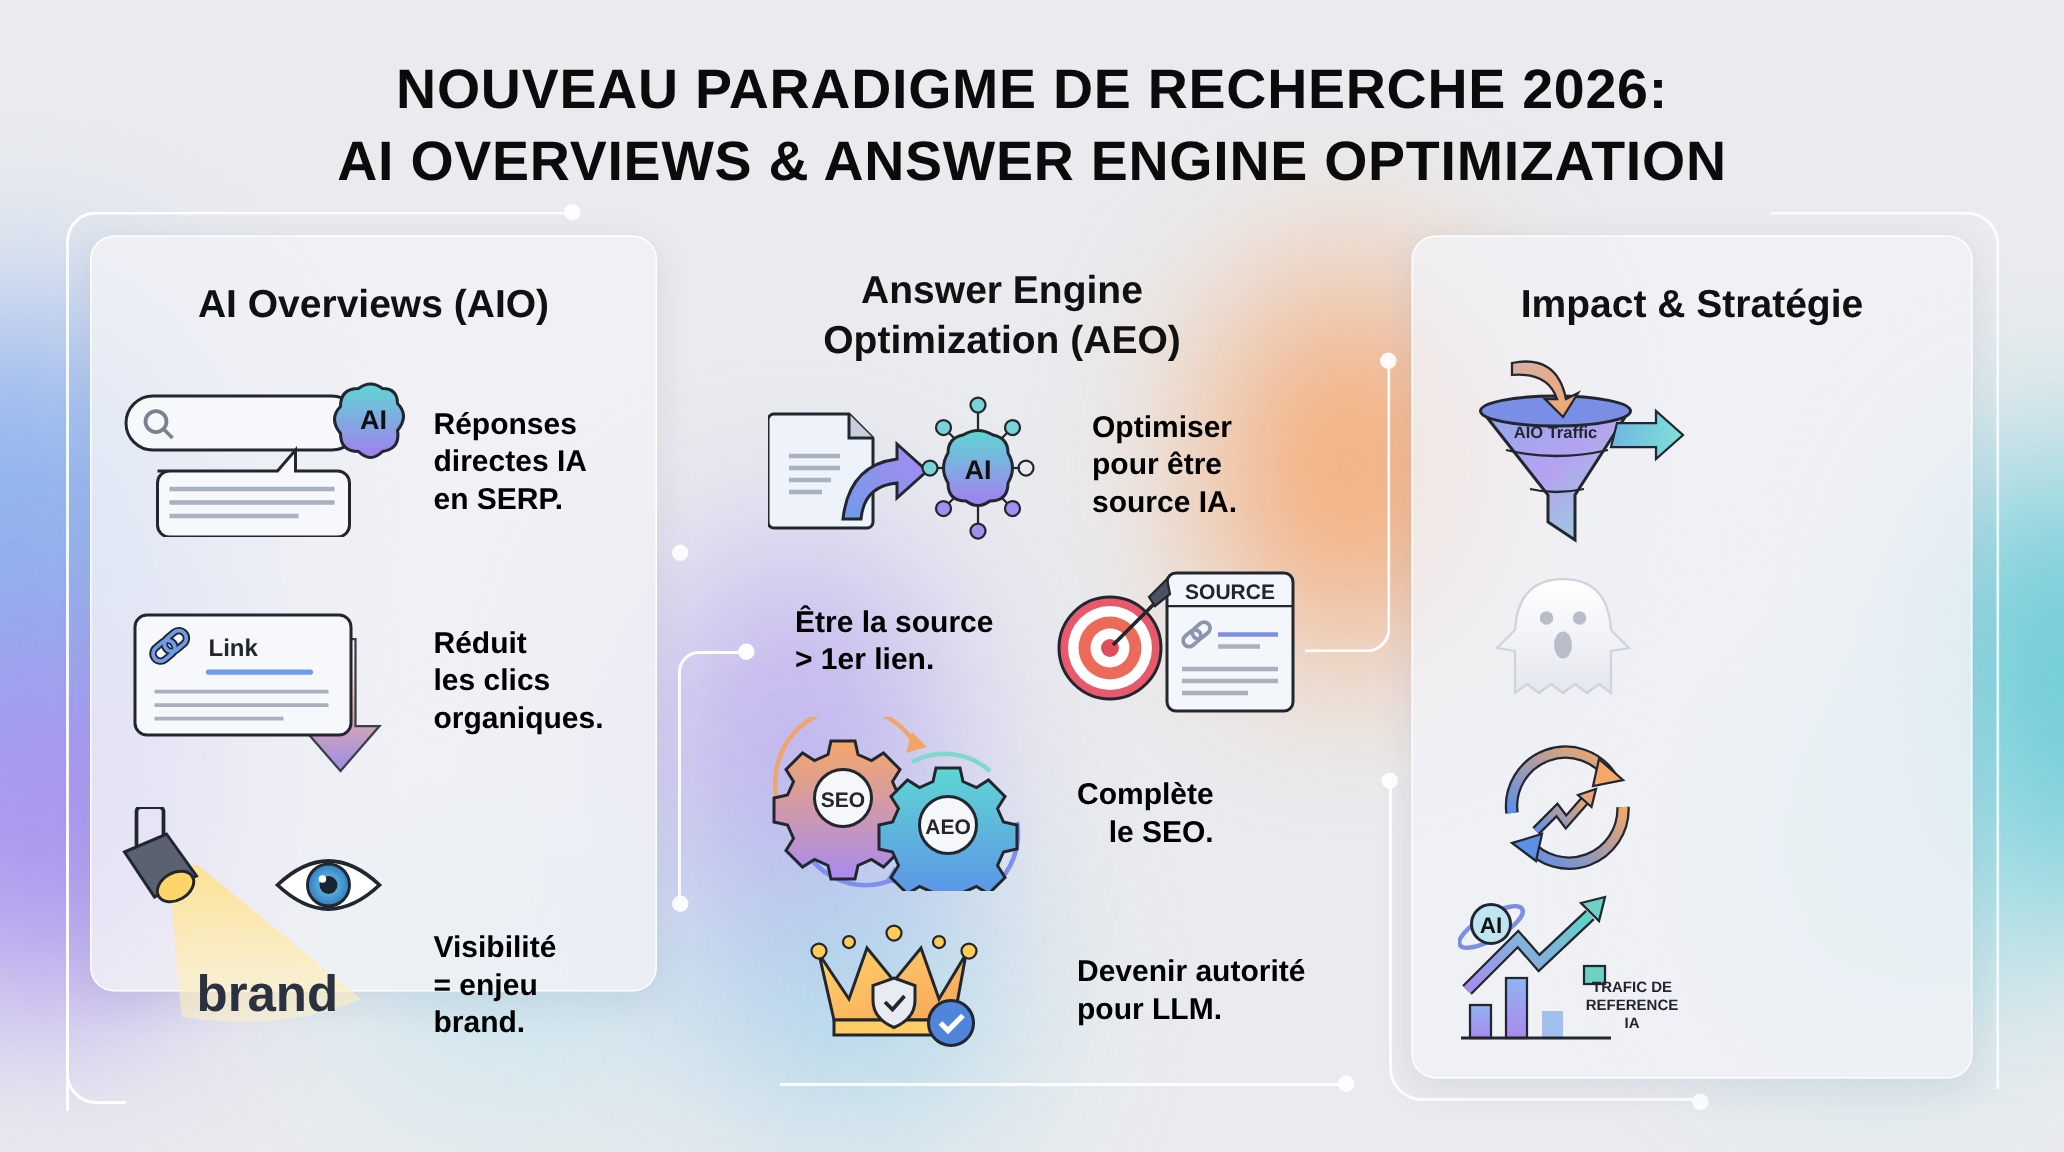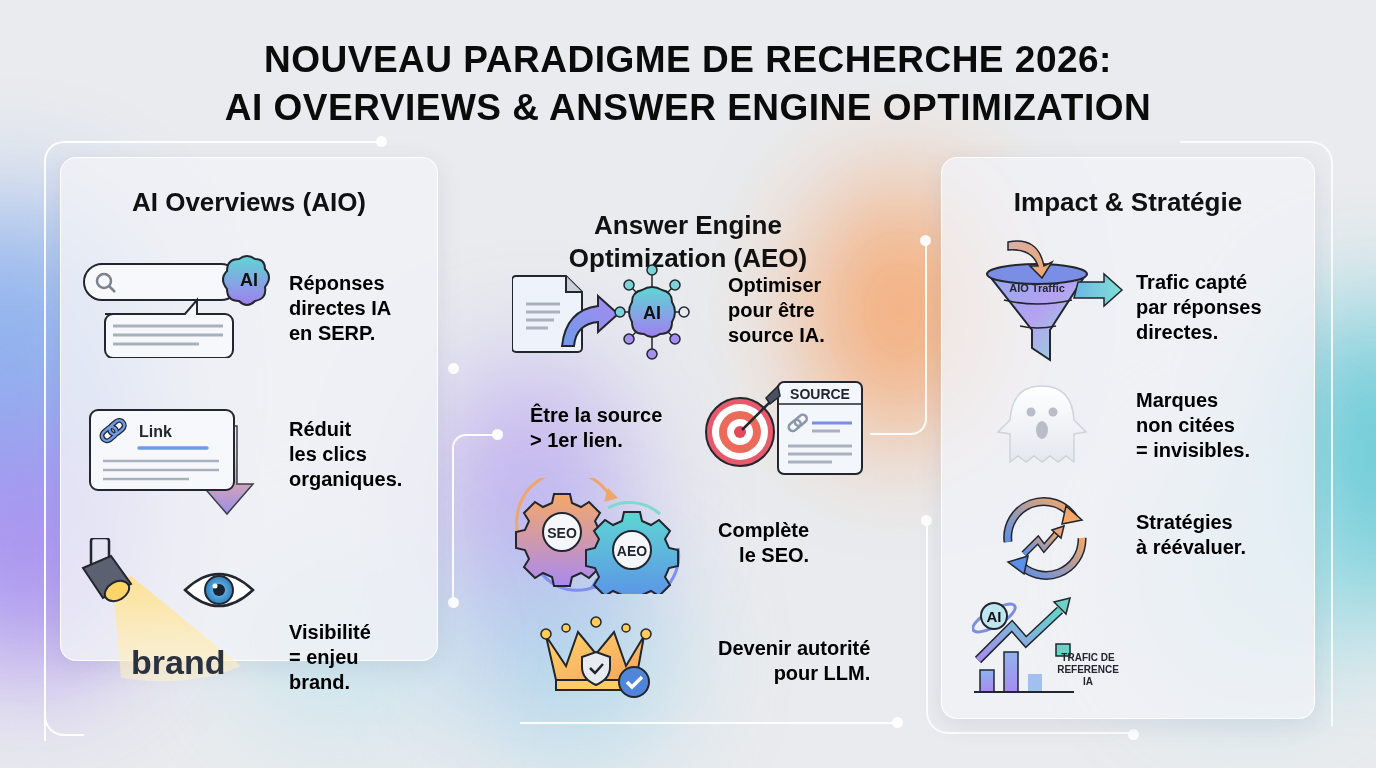--- a/index.html
+++ b/index.html
@@ -166,21 +166,21 @@
     <text x="50" y="136" font-family="Liberation Sans, sans-serif" font-weight="700" font-size="34" fill="#2a3140">brand</text>
   </svg>
   <div class="item-text" style="left:228px;top:427px;margin-top:35px;">
     <div>Visibilité</div>
     <div>= enjeu</div>
     <div>brand.</div>
   </div>
 </div>
 
 <div>
-  <div class="panel-title" style="left:488px;right:auto;width:400px;top:177px;margin-top:32px;">
+  <div class="panel-title" style="left:468px;right:auto;width:400px;top:177px;">
     <div>Answer Engine</div>
     <div>Optimization (AEO)</div>
   </div>
 
   <svg class="icon" style="left:512px;top:264px;" width="196" height="96" viewBox="0 0 196 96">
     <defs>
       <linearGradient id="brainG2" x1="0" y1="0" x2="0" y2="1">
           <stop offset="0" stop-color="#5fd6d3"></stop>
           <stop offset="1" stop-color="#a17ef0"></stop>
         </linearGradient>
@@ -300,21 +300,21 @@
         <circle cx="28" cy="14" r="4"></circle>
         <circle cx="58" cy="8" r="5"></circle>
         <circle cx="88" cy="14" r="4"></circle>
         <circle cx="108" cy="20" r="5"></circle>
     </g>
     <path d="M58 38 l14 5 v10 q0 12 -14 18 q-14 -6 -14 -18 v-10z" fill="#e8ebf2" stroke="#22262e" stroke-width="2"></path>
     <path d="M52 54 l5 5 l8 -9" fill="none" stroke="#22262e" stroke-width="2.5"></path>
     <circle cx="96" cy="68" r="15" fill="#4f86dc" stroke="#22262e" stroke-width="2"></circle>
     <path d="M89 68 l5 5 l10 -10" fill="none" stroke="#fff" stroke-width="3.5"></path>
   </svg>
-  <div class="item-text" style="left:718px;top:636px;text-align:right;">
+  <div class="item-text" style="left:718px;top:636px;">
     <div>Devenir autorité</div>
     <div>pour LLM.</div>
   </div>
 </div>
 
 <div class="panel" style="left:941px;top:157px;width:374px;height:562px;">
   <div class="panel-title" style="top:28px;">Impact &amp; Stratégie</div>
 
   <svg class="icon" style="left:40px;top:76px;" width="150" height="130" viewBox="0 0 150 130">
     <defs>
@@ -333,65 +333,51 @@
         </linearGradient>
     </defs>
     <path d="M6 40 Q55 26 104 40 L68 96 V126 L50 114 V96 Z" fill="url(#funG)" stroke="#22262e" stroke-width="2"></path>
     <ellipse cx="55" cy="40" rx="50" ry="10" fill="#7a8ee6" stroke="#22262e" stroke-width="2"></ellipse>
     <path d="M22 66 Q55 74 90 66" fill="none" stroke="#22262e" stroke-width="1.5"></path>
     <path d="M38 92 Q55 96 74 92" fill="none" stroke="#22262e" stroke-width="1.5"></path>
     <path d="M26 8 Q56 2 62 32 l8 -4 l-10 16 l-12 -12 l8 0 Q50 14 26 16z" fill="url(#arrT)" stroke="#22262e" stroke-width="1.5"></path>
     <path d="M96 48 h26 v-8 l18 16 l-18 16 v-8 h-30z" fill="url(#arrF)" stroke="#22262e" stroke-width="1.5"></path>
     <text x="55" y="58" text-anchor="middle" font-family="Liberation Sans, sans-serif" font-weight="700" font-size="11" fill="#22262e">AIO Traffic</text>
   </svg>
-  <div class="item-text" style="left:194px;top:112px;">
-    <div>Trafic capté</div>
-    <div>par réponses</div>
-    <div>directes.</div>
-  </div>
 
   <svg class="icon" style="left:52px;top:224px;" width="96" height="90" viewBox="0 0 96 90">
     <defs>
       <linearGradient id="ghostG" x1="0" y1="0" x2="0" y2="1">
           <stop offset="0" stop-color="#ffffff"></stop>
           <stop offset="1" stop-color="#e4e7ee"></stop>
         </linearGradient>
     </defs>
     <path d="M48 4 Q78 4 80 38 L92 50 L80 52 V80 l-8 -6 l-8 6 l-8 -6 l-8 6 l-8 -6 l-8 6 l-8 -6 l-8 6 V52 L4 50 L16 38 Q18 4 48 4z" fill="url(#ghostG)" stroke="#cfd3dc" stroke-width="1.5"></path>
     <circle cx="37" cy="30" r="4.5" fill="#b8bdc8"></circle>
     <circle cx="59" cy="30" r="4.5" fill="#b8bdc8"></circle>
     <ellipse cx="48" cy="48" rx="6" ry="9" fill="#b8bdc8"></ellipse>
   </svg>
-  <div class="item-text" style="left:194px;top:230px;">
-    <div>Marques</div>
-    <div>non citées</div>
-    <div>= invisibles.</div>
-  </div>
 
   <svg class="icon" style="left:58px;top:338px;" width="92" height="86" viewBox="0 0 92 86">
     <defs>
       <linearGradient id="refG" x1="0" y1="1" x2="1" y2="0">
           <stop offset="0" stop-color="#5b8fe8"></stop>
           <stop offset="1" stop-color="#f5a867"></stop>
         </linearGradient>
     </defs>
     <path d="M8 46 A36 36 0 0 1 74 22" fill="none" stroke="#22262e" stroke-width="9"></path>
     <path d="M8 46 A36 36 0 0 1 74 22" fill="none" stroke="url(#refG)" stroke-width="6"></path>
     <path d="M66 10 l16 14 l-20 4z" fill="#f5a867" stroke="#22262e" stroke-width="1.5"></path>
     <path d="M82 42 A36 36 0 0 1 18 66" fill="none" stroke="#22262e" stroke-width="9"></path>
     <path d="M82 42 A36 36 0 0 1 18 66" fill="none" stroke="url(#refG)" stroke-width="6"></path>
     <path d="M24 78 l-16 -12 l20 -6z" fill="#5b8fe8" stroke="#22262e" stroke-width="1.5"></path>
     <path d="M24 58 l14 -14 l6 8 l14 -16" fill="none" stroke="#22262e" stroke-width="7"></path>
     <path d="M24 58 l14 -14 l6 8 l14 -16" fill="none" stroke="url(#refG)" stroke-width="4"></path>
     <path d="M52 34 l12 -4 l-3 12z" fill="#e9a47a" stroke="#22262e" stroke-width="1.5"></path>
   </svg>
-  <div class="item-text" style="left:194px;top:352px;">
-    <div>Stratégies</div>
-    <div>à réévaluer.</div>
-  </div>
 
   <svg class="icon" style="left:30px;top:438px;" width="156" height="102" viewBox="0 0 156 102">
     <defs>
       <linearGradient id="trendG" x1="0" y1="1" x2="1" y2="0">
           <stop offset="0" stop-color="#a98af0"></stop>
           <stop offset="1" stop-color="#5fd6c8"></stop>
         </linearGradient>
       <linearGradient id="barG" x1="0" y1="0" x2="0" y2="1">
           <stop offset="0" stop-color="#8fb4ee"></stop>
           <stop offset="1" stop-color="#a98af0"></stop>

